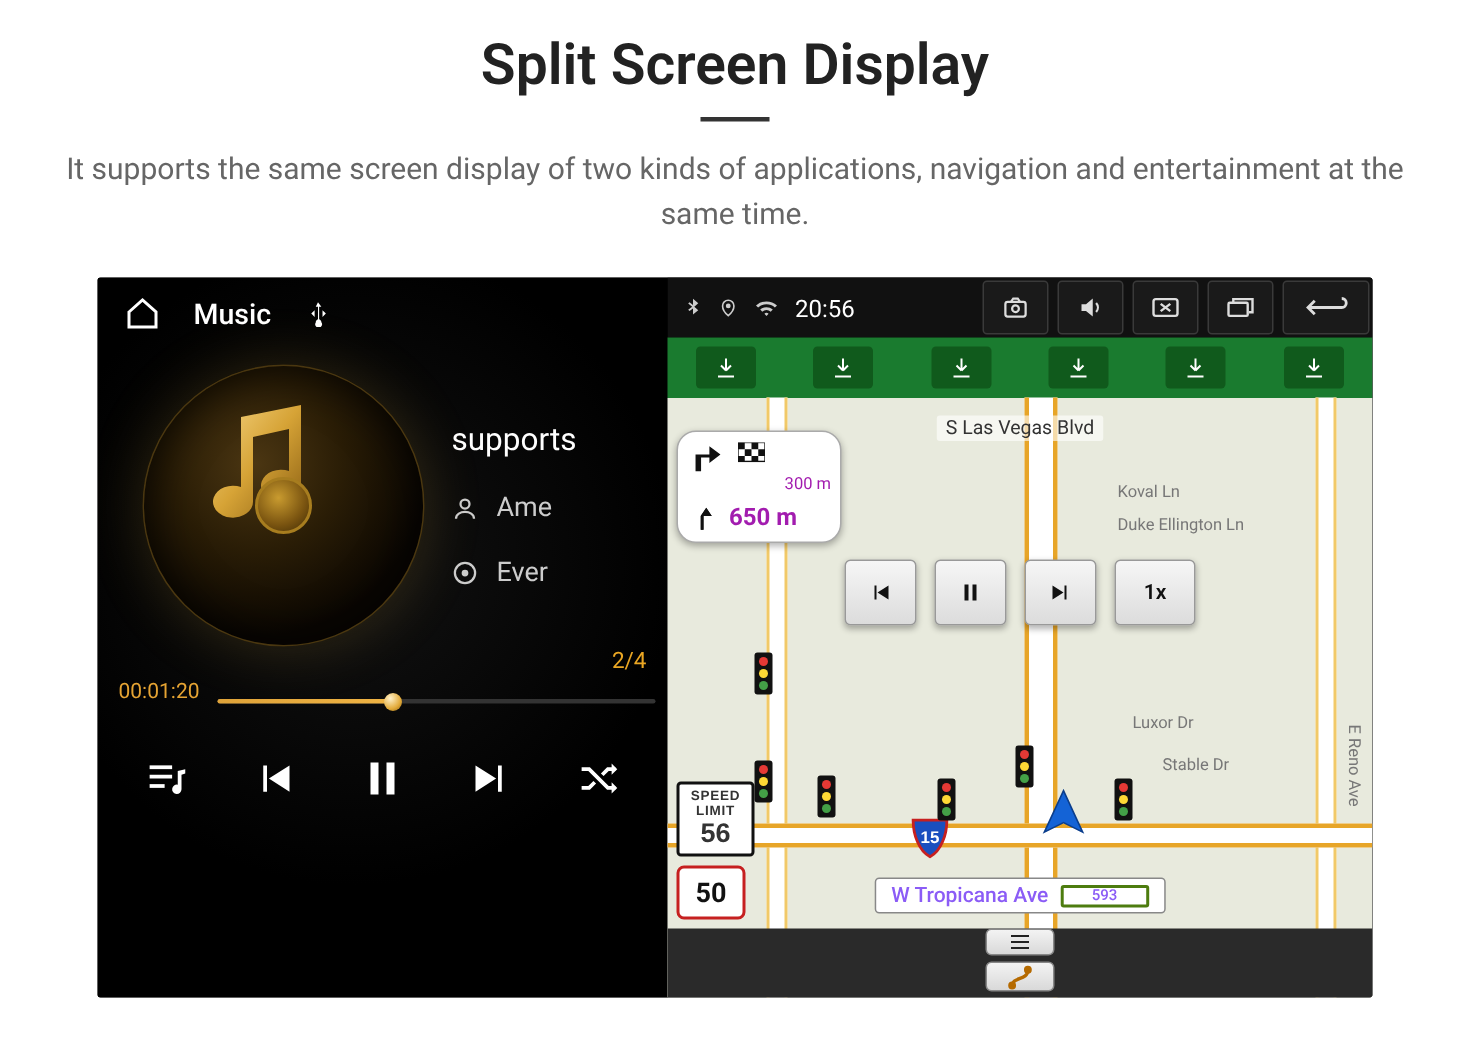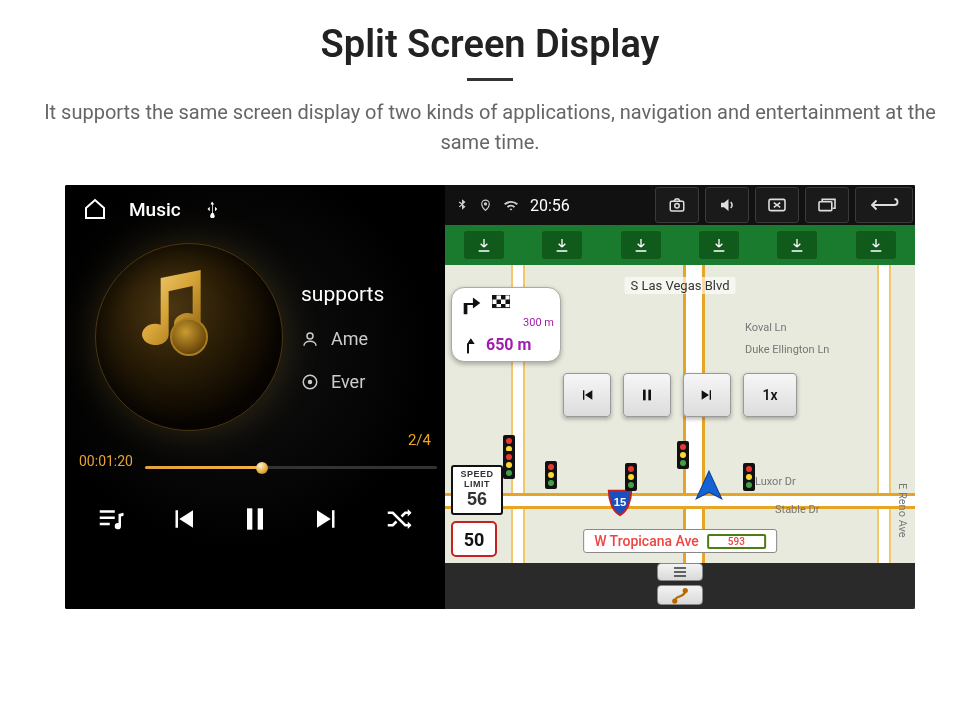--- a/index.html
+++ b/index.html
@@ -28,21 +28,21 @@
     text-align: center;
     font-size: 20px;
     color: #666;
     line-height: 1.5;
     max-width: 900px;
     margin: 0 auto 28px;
   }
   .device {
     position: relative;
     width: 850px;
-    height: 424px;
+    height: 480px;
     margin: 11px auto;
     background: #000;
     display: flex;
     overflow: hidden;
     border-radius: 2px;
   }
   
   .music-pane {
     position: relative;
     width: 380px;
@@ -362,21 +362,21 @@
     position: absolute;
     bottom: 56px;
     left: 50%;
     transform: translateX(-50%);
     background: #fff;
     border: 1px solid #888;
     border-radius: 3px;
     padding: 3px 10px;
     font-size: 14px;
     font-weight: 500;
-    color: #ef4444;
+    color: #8b5cf6;
     display: flex;
     align-items: center;
     gap: 8px;
   }
   .mini-shield {
     display: inline-block;
     font-size: 10px;
     border: 2px solid #4d7c0f;
     border-radius: 2px;
     padding: 0 19px;

